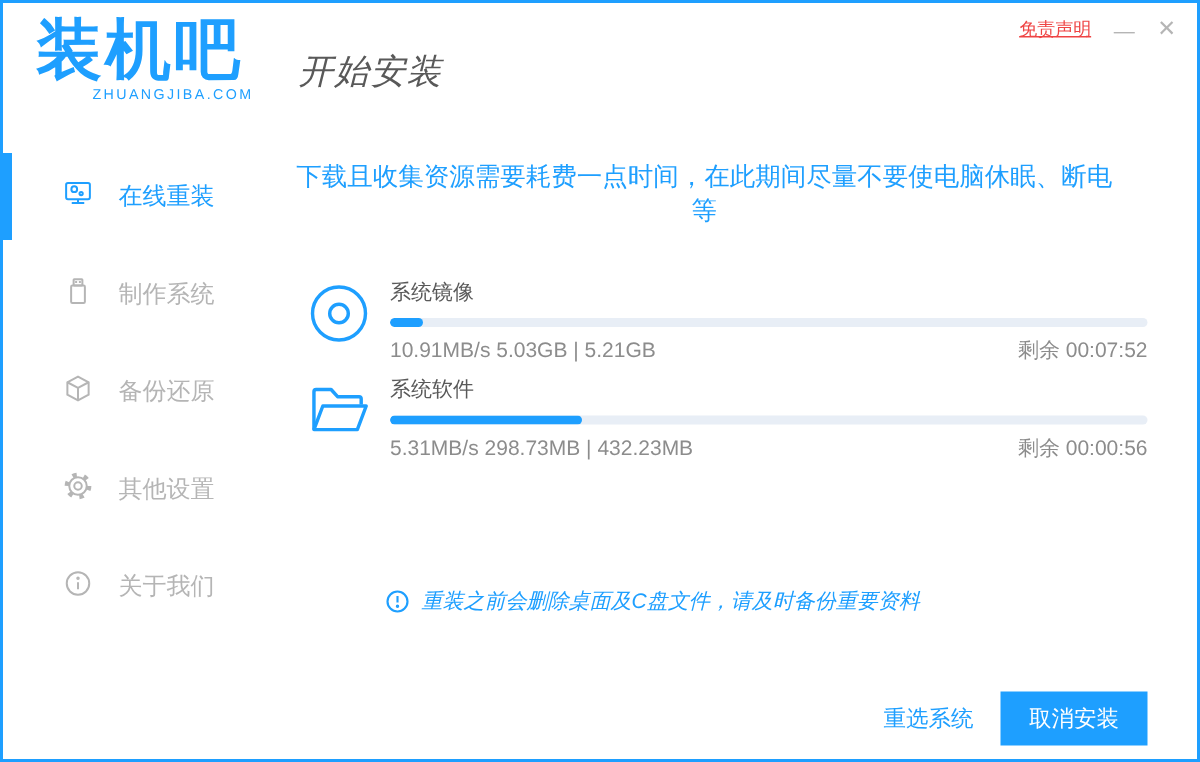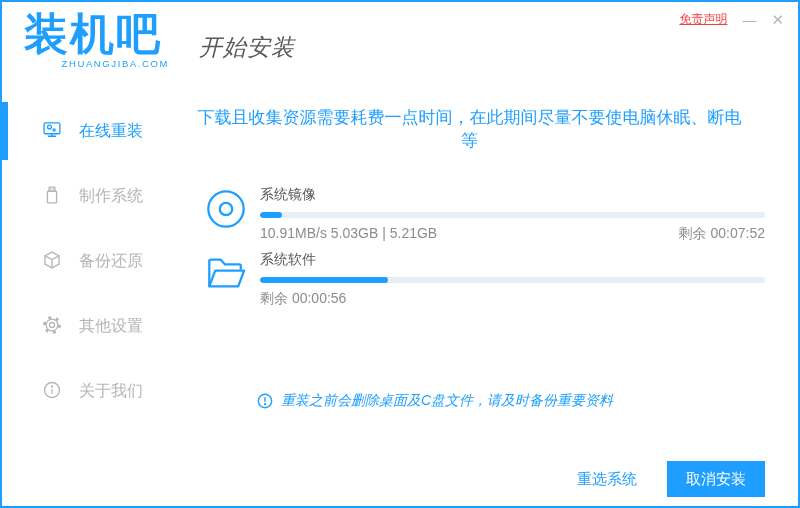--- a/index.html
+++ b/index.html
@@ -40,21 +40,21 @@
   .task-body{margin-left:55px;width:505px;}
   .task-name{font-size:14px;color:var(--text-dark);line-height:17px;}
   .task-bar{margin-top:9px;height:6px;background:var(--track);border-radius:3px;overflow:hidden;}
   .task-fill{height:100%;width:0;background:var(--accent);border-radius:3px;}
   .task-stats{margin-top:7px;display:flex;justify-content:space-between;font-size:14px;color:var(--text-gray);}
 
   .note{position:absolute;left:255px;top:390px;display:flex;align-items:center;gap:8px;font-size:14px;color:var(--accent);font-style:italic;}
   .note-icon svg{width:16px;height:16px;stroke:var(--accent);fill:none;stroke-width:1.6;display:block;}
 
   
-  .footer{position:absolute;top:459px;right:33px;display:flex;align-items:center;gap:30px;}
+  .footer{position:absolute;top:459px;right:33px;display:flex;align-items:center;gap:18px;}
   .btn-reselect{font-size:15px;color:var(--accent);background:none;border:none;cursor:pointer;}
   .btn-cancel{width:98px;height:36px;background:var(--accent);color:#fff;font-size:15px;border:none;cursor:pointer;}
 </style>
 </head>
 <body>
 
 <div class="window">
 
   <div class="titlebar-right">
     <span class="disclaimer">免责声明</span>
@@ -150,20 +150,21 @@
           <path d="M4.5 35V8.5a1.5 1.5 0 0 1 1.5-1.5h10.5l4.5 5H36a1.5 1.5 0 0 1 1.5 1.5v4"></path>
           <path d="M4.5 35l6.2-16.5H41L34.8 35z"></path>
         </svg>
     </span>
     <div class="task-body">
       <div class="task-name">系统软件</div>
       <div class="task-bar">
         <div class="task-fill" style="width: 25.3%;"></div>
       </div>
       <div class="task-stats">
+        <span>5.31MB/s 298.73MB | 432.23MB</span>
         <span>剩余 00:00:56</span>
       </div>
     </div>
   </div>
 
 
   <div class="note">
     <span class="note-icon">
       <svg viewBox="0 0 18 18">
           <circle cx="9" cy="9" r="7.5"></circle>

